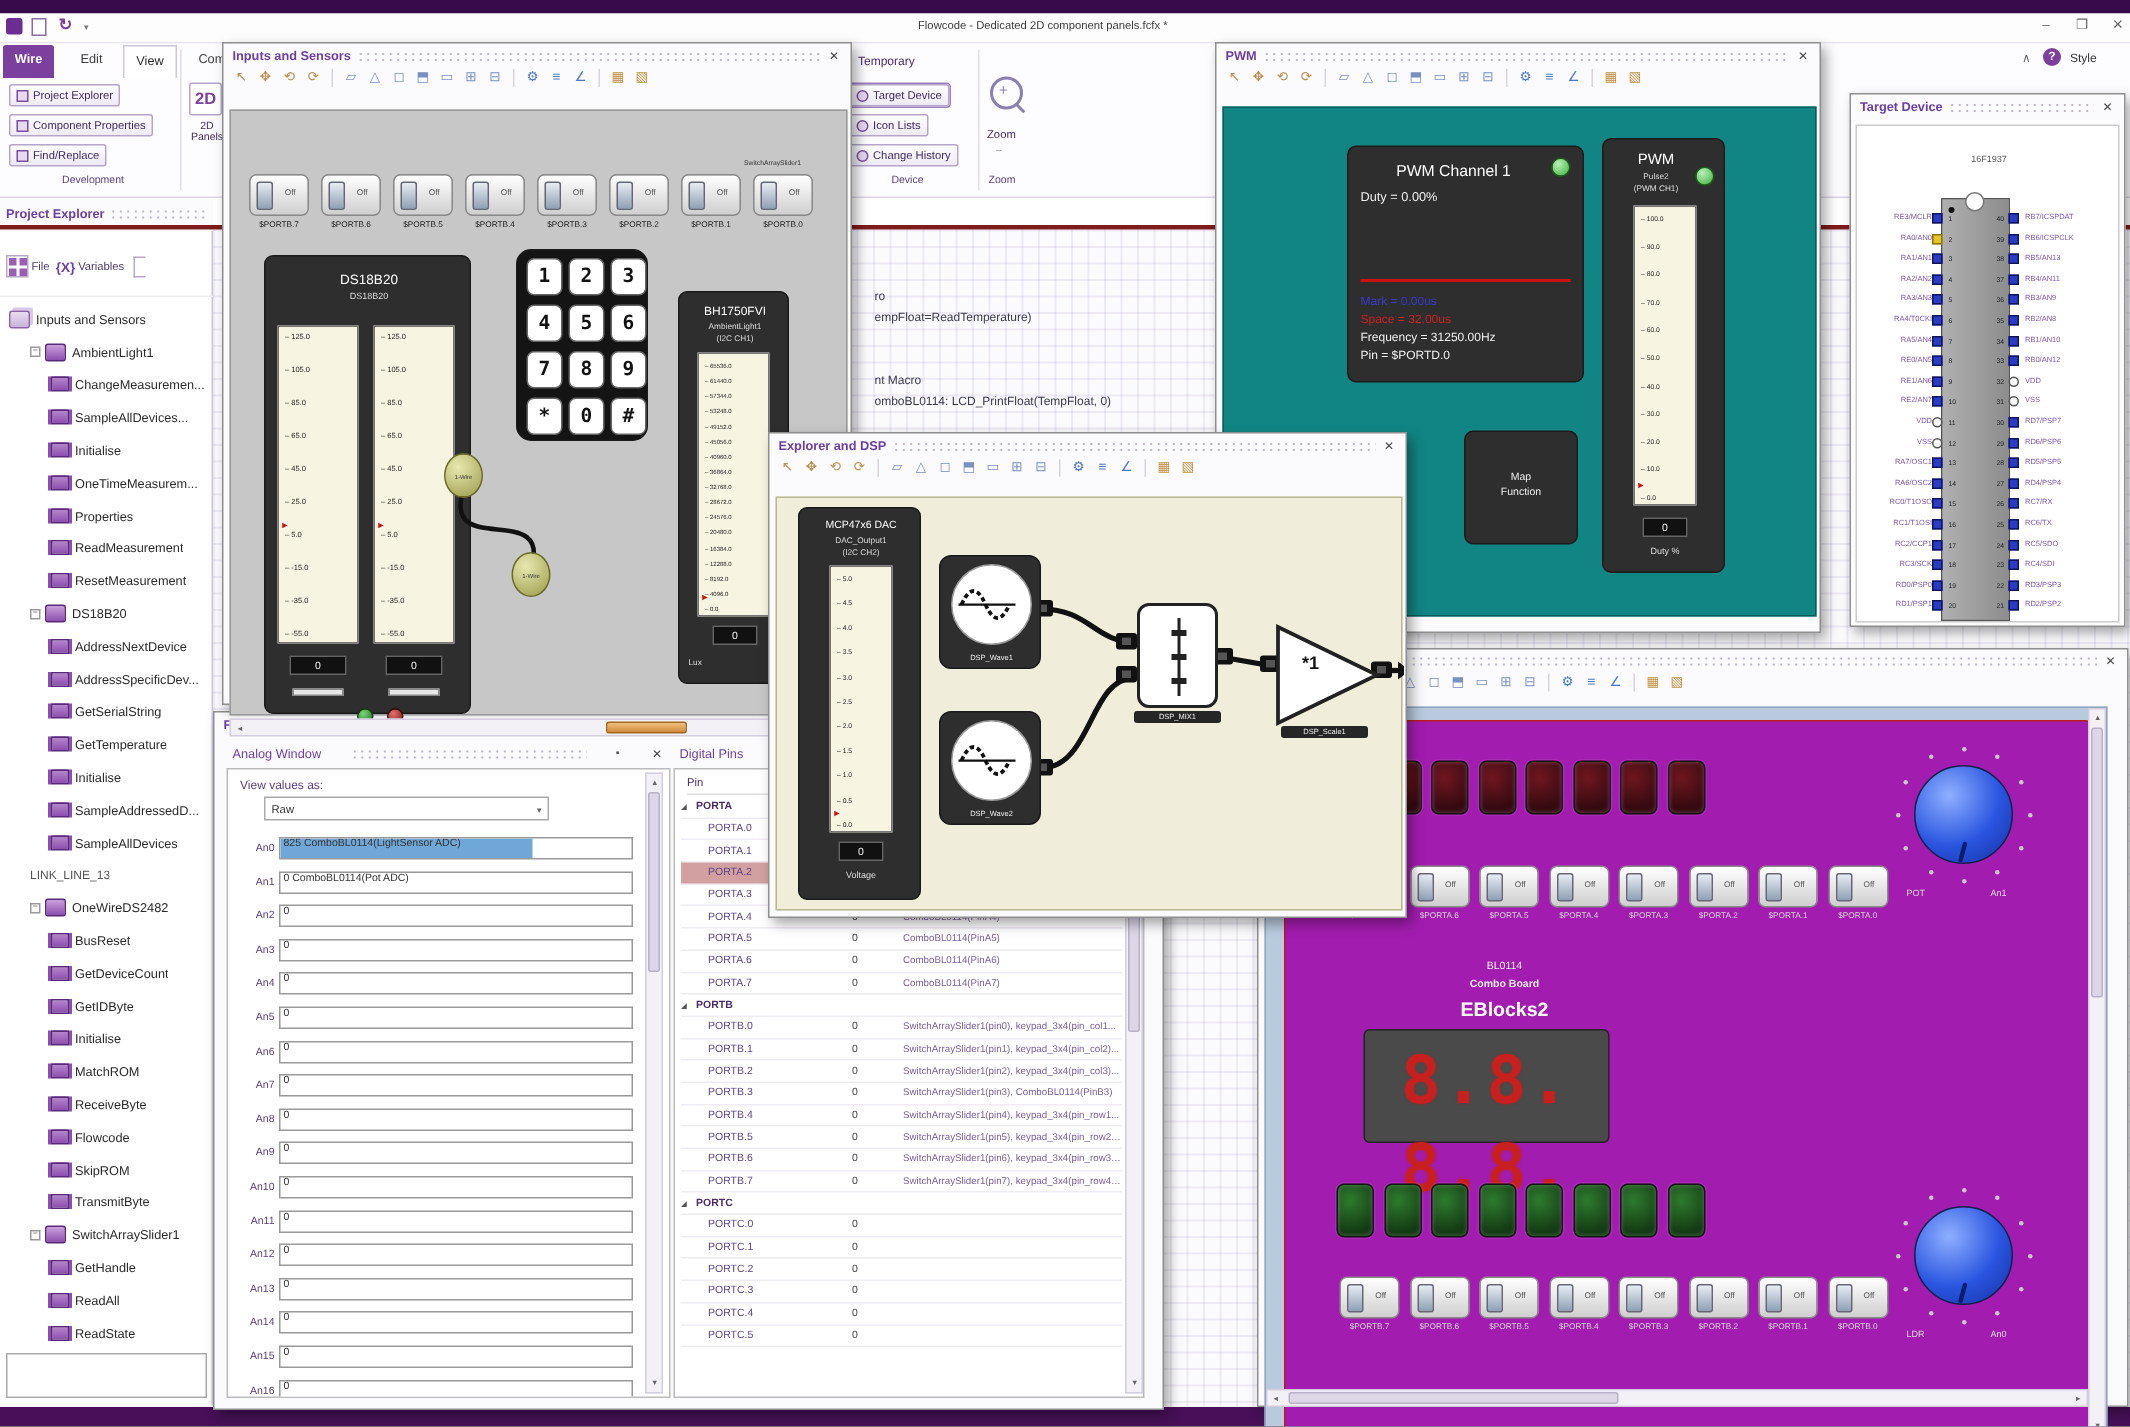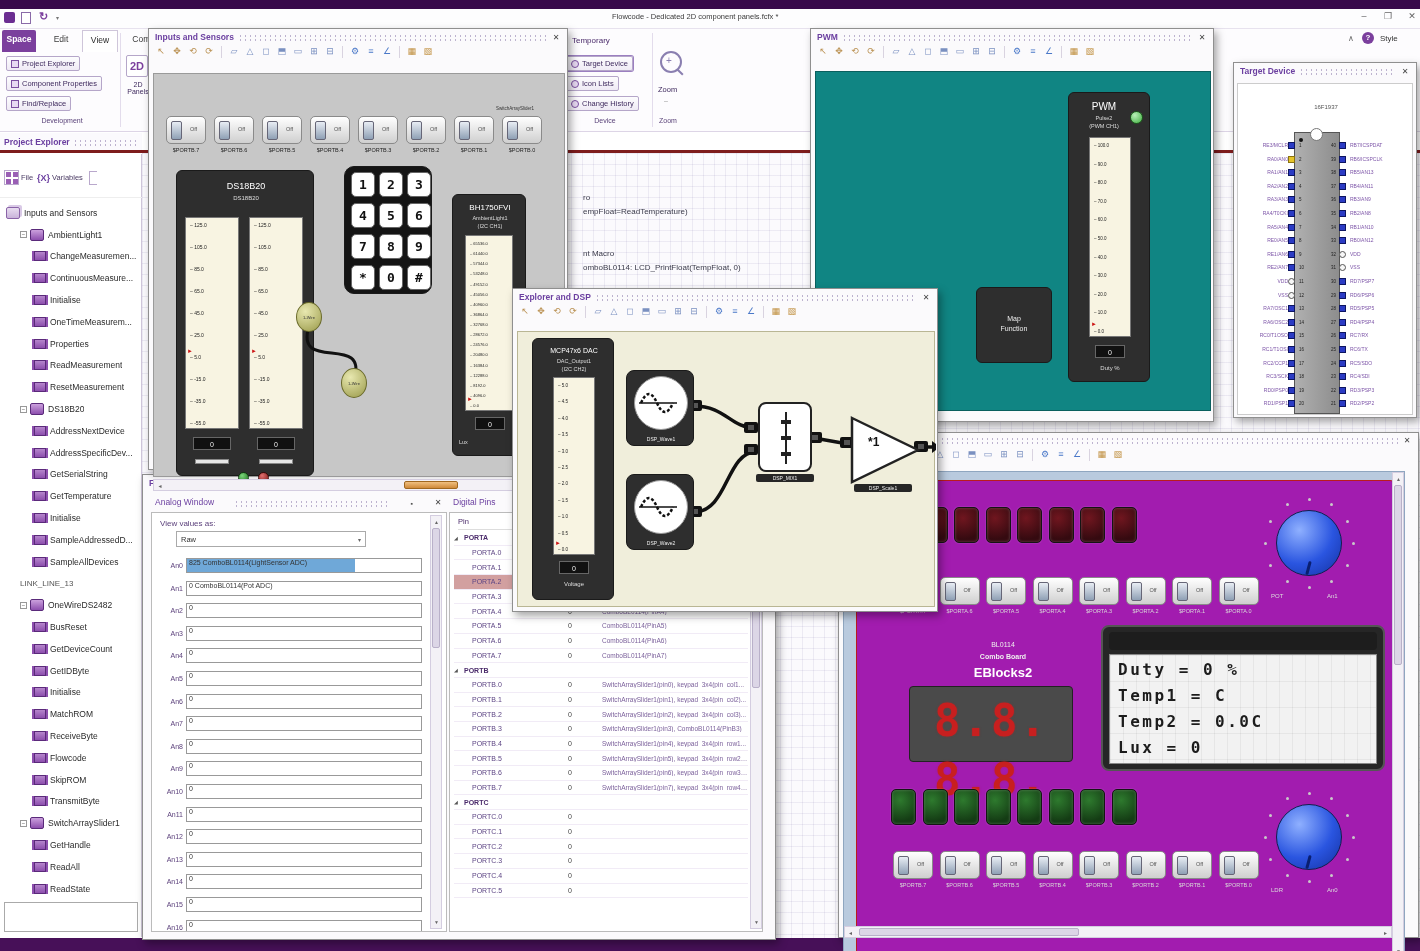--- a/index.html
+++ b/index.html
@@ -73,21 +73,21 @@
   .kbtn{position:absolute;width:24px;height:25px;background:#fff;border:1px solid #666;border-radius:5px;text-align:center;font:bold 13px "DejaVu Sans Mono",monospace;line-height:24px;color:#111;}
   .chiplabel{position:absolute;font-size:5px;color:#7d55a8;white-space:nowrap;}
   .pinsq{position:absolute;width:7px;height:7px;background:#2b3bc4;border:1px solid #0d1560;}
   .pinsq.y{background:#e6c428;border-color:#8a7210;}
   .pinsq.c{background:#f7f7f7;border-color:#555;border-radius:50%;}
   .pinnum{position:absolute;font-size:4.5px;color:#222;}
   .dspnode-label{position:absolute;background:#262626;color:#eee;font-size:5px;text-align:center;border-radius:2px;padding:1px 2px;}
   .seg{font:bold 44px "DejaVu Sans Mono",monospace;color:#c81f1f;letter-spacing:2px;text-shadow:0 0 2px rgba(200,30,30,0.5);}
   .lcdline{font:bold 16px "DejaVu Sans Mono",monospace;color:#1c1c1c;letter-spacing:2.5px;white-space:pre;line-height:26px;}
   
-  .subhdr{display:flex;align-items:flex-end;gap:20px;padding:2px 4px;}
+  .subhdr{display:flex;align-items:center;gap:20px;padding:2px 4px;}
   .an-row{display:flex;align-items:center;height:17px;margin-bottom:5.6px;}
   .an-lbl{width:26px;text-align:right;font-size:7px;color:#5a3f7a;padding-right:3px;flex:0 0 auto;}
   .an-box{flex:1;height:15px;border:1px solid #999;background:#fff;font-size:7px;color:#333;padding-left:2px;overflow:hidden;white-space:nowrap;position:relative;}
   .dg-row{display:flex;align-items:center;height:14.7px;border-bottom:1px solid #f1ebf6;font-size:7px;color:#5d4584;white-space:nowrap;}
   .dg-name{flex:0 0 96px;overflow:hidden;}
   .dg-val{flex:0 0 34px;color:#444;}
   .dg-desc{flex:1;overflow:hidden;text-overflow:ellipsis;font-size:6.5px;color:#7a5f9a;}
   .sb{background:#f3f1f6;border:1px solid #d4cde0;}
   .sb-btn{position:absolute;font-size:5px;color:#666;text-align:center;line-height:10px;}
   .thumb{position:absolute;background:#dcd6e6;border:1px solid #b9b0c9;border-radius:2px;}
@@ -103,21 +103,21 @@
   <div class="abs" style="left:21px;top:12px;width:10px;height:12px;border:1px solid #8a6aa8;background:#fff;"></div>
   <div class="abs" style="left:39px;top:10px;font-size:11px;color:#7b3f9d;font-weight:bold;">↻</div>
   <div class="abs" style="left:56px;top:14px;font-size:6px;color:#777;">▾</div>
   <div class="abs" id="apptitle">Flowcode - Dedicated 2D component panels.fcfx *</div>
   <div class="abs winctl" style="left:1356px;">–</div>
   <div class="abs winctl" style="left:1380px;">❐</div>
   <div class="abs winctl" style="left:1404px;">✕</div>
 
   <div class="abs" id="ribbon">
     <div id="tabsrow">
-        <div class="tab file" style="left: 2px; width: 34px;">Space</div>
+        <div class="tab file" style="left: 2px; width: 34px;">Wire</div>
         <div class="tab" style="left: 44px; width: 34px;">Edit</div>
         <div class="tab active" style="left: 82px; width: 36px;">View</div>
         <div class="tab" style="left: 122px; width: 64px;">Commands</div>
       </div>
     <div id="leftbtns">
         <div class="rbtn" style="left: 6px; top: 27px;">
           <span class="ric"></span>
           <span>Project Explorer</span>
         </div>
         <div class="rbtn" style="left: 6px; top: 47px;">
@@ -195,21 +195,21 @@
           <span class="exp">−</span>
           <span class="ti-comp"></span>
           <span style="overflow: hidden; text-overflow: ellipsis;">AmbientLight1</span>
         </div>
         <div class="pe-row" style="padding-left: 34px;">
           <span class="ti-macro"></span>
           <span style="overflow: hidden; text-overflow: ellipsis;">ChangeMeasuremen...</span>
         </div>
         <div class="pe-row" style="padding-left: 34px;">
           <span class="ti-macro"></span>
-          <span style="overflow: hidden; text-overflow: ellipsis;">ContinuousMeasure...</span>
+          <span style="overflow: hidden; text-overflow: ellipsis;">SampleAllDevices...</span>
         </div>
         <div class="pe-row" style="padding-left: 34px;">
           <span class="ti-macro"></span>
           <span style="overflow: hidden; text-overflow: ellipsis;">Initialise</span>
         </div>
         <div class="pe-row" style="padding-left: 34px;">
           <span class="ti-macro"></span>
           <span style="overflow: hidden; text-overflow: ellipsis;">OneTimeMeasurem...</span>
         </div>
         <div class="pe-row" style="padding-left: 34px;">
@@ -505,20 +505,30 @@
         <span class="ticon" style="color: rgb(122, 144, 192);">⊟</span>
         <div class="tsep"></div>
         <span class="ticon" style="color: rgb(74, 120, 200);">⚙</span>
         <span class="ticon" style="color: rgb(74, 120, 200);">≡</span>
         <span class="ticon" style="color: rgb(74, 120, 200);">∠</span>
         <div class="tsep"></div>
         <span class="ticon" style="color: rgb(192, 144, 64);">▦</span>
         <span class="ticon" style="color: rgb(192, 144, 64);">▧</span>
       </div>
     <div class="abs" id="pwm-content" style="left:4px;top:42px;width:396px;height:340px;background:#108583;border:1px solid #0a5f5e;">
+      <div class="darkpanel" style="left:82px;top:25px;width:158px;height:158px;">
+        <div class="abs" style="left:0;top:10px;width:140px;text-align:center;font-size:10.5px;color:#fff;">PWM Channel 1</div>
+        <div class="abs" style="right:8px;top:7px;width:13px;height:13px;border-radius:50%;background:radial-gradient(circle at 35% 30%,#b8f0b8,#3fae3f);border:1px solid #1c5a1c;"></div>
+        <div class="abs" style="left:8px;top:28px;font-size:8.5px;color:#f0f0f0;">Duty = 0.00%</div>
+        <div class="abs" style="left:8px;top:88px;width:140px;height:2px;background:#cc1111;"></div>
+        <div class="abs" style="left:8px;top:98px;font-size:8px;color:#3a3acc;">Mark = 0.00us</div>
+        <div class="abs" style="left:8px;top:110px;font-size:8px;color:#cc2222;">Space = 32.00us</div>
+        <div class="abs" style="left:8px;top:122px;font-size:8px;color:#f0f0f0;">Frequency = 31250.00Hz</div>
+        <div class="abs" style="left:8px;top:134px;font-size:8px;color:#f0f0f0;">Pin = $PORTD.0</div>
+      </div>
       <div class="darkpanel" id="pwm-meter" style="left:252px;top:20px;width:82px;height:290px;">
         <div class="abs" style="left:0;top:8px;width:70px;text-align:center;font-size:10px;color:#fff;">PWM</div>
         <div class="abs" style="left:0;top:22px;width:70px;text-align:center;font-size:5.5px;color:#ddd;">Pulse2</div>
         <div class="abs" style="left:0;top:30px;width:70px;text-align:center;font-size:5.5px;color:#ddd;">(PWM CH1)</div>
         <div class="abs" style="right:6px;top:18px;width:13px;height:13px;border-radius:50%;background:radial-gradient(circle at 35% 30%,#b8f0b8,#3fae3f);border:1px solid #1c5a1c;"></div>
         <div class="valbox" style="left:26px;top:252px;width:30px;height:13px;line-height:13px;">0</div>
         <div class="abs" style="left:0;top:272px;width:82px;text-align:center;font-size:6px;color:#ddd;">Duty %</div>
       <div class="therm" style="left: 20px; top: 44px; width: 42px; height: 200px;">
             <span class="trow" style="left: 4px; top: 5px; font-size: 4.5px;">– 100.0</span>
             <span class="trow" style="left: 4px; top: 23.6px; font-size: 4.5px;">– 90.0</span>
@@ -963,30 +973,20 @@
         <div class="tsep"></div>
         <span class="ticon" style="color: rgb(192, 144, 64);">▦</span>
         <span class="ticon" style="color: rgb(192, 144, 64);">▧</span>
       </div>
     <div class="abs" style="left:4px;top:38px;width:562px;height:488px;background:#b9cade;border:1px solid #8fa6c0;">
       <div class="abs" id="board" style="left:12px;top:8px;width:542px;height:494px;background:#a21caf;border:1px solid #b91c1c;border-radius:8px;">
         <div class="abs" style="left:60px;top:160px;width:172px;text-align:center;font-size:7px;color:#eee;">BL0114</div>
         <div class="abs" style="left:60px;top:172px;width:172px;text-align:center;font-size:7px;color:#eee;font-weight:bold;">Combo Board</div>
         <div class="abs" style="left:60px;top:184px;width:172px;text-align:center;font-size:13px;color:#fff;font-weight:bold;">EBlocks2</div>
         <div class="abs" id="segdisp" style="left:52px;top:205px;width:164px;height:76px;background:#4a4a4a;border:1px solid #222;border-radius:4px;text-align:center;"><span class="seg" style="display: inline-block; margin-top: 8px;">8.</span><span class="seg" style="display: inline-block; margin-top: 8px;">8.</span><span class="seg" style="display: inline-block; margin-top: 8px;">8.</span><span class="seg" style="display: inline-block; margin-top: 8px;">8.</span></div>
-        <div class="abs" style="left:244px;top:144px;width:284px;height:146px;background:#262626;border:2px solid #555;border-radius:8px;">
-          <div class="abs" style="left:6px;top:5px;width:268px;height:18px;background:#1d1d1d;border-radius:4px;"></div>
-          <div class="abs" id="lcdscreen" style="left:6px;top:27px;width:268px;height:110px;background:#f2f2f2;border:1px solid #888;padding:2px 0 0 8px;
-            background-image:linear-gradient(rgba(0,0,0,0.05) 1px,transparent 1px),linear-gradient(90deg,rgba(0,0,0,0.05) 1px,transparent 1px);background-size:13px 26px;">
-              <div class="lcdline">Duty = 0 %</div>
-              <div class="lcdline">Temp1 = C</div>
-              <div class="lcdline">Temp2 = 0.0C</div>
-              <div class="lcdline">Lux = 0</div>
-            </div>
-        </div>
         <div id="board-dyn">
             <div class="led red" style="left: 34px; top: 26px; width: 25px; height: 36px;"></div>
             <div class="led green" style="left: 34px; top: 308px; width: 25px; height: 36px;"></div>
             <div class="led red" style="left: 65.5px; top: 26px; width: 25px; height: 36px;"></div>
             <div class="led green" style="left: 65.5px; top: 308px; width: 25px; height: 36px;"></div>
             <div class="led red" style="left: 97px; top: 26px; width: 25px; height: 36px;"></div>
             <div class="led green" style="left: 97px; top: 308px; width: 25px; height: 36px;"></div>
             <div class="led red" style="left: 128.5px; top: 26px; width: 25px; height: 36px;"></div>
             <div class="led green" style="left: 128.5px; top: 308px; width: 25px; height: 36px;"></div>
             <div class="led red" style="left: 160px; top: 26px; width: 25px; height: 36px;"></div>

